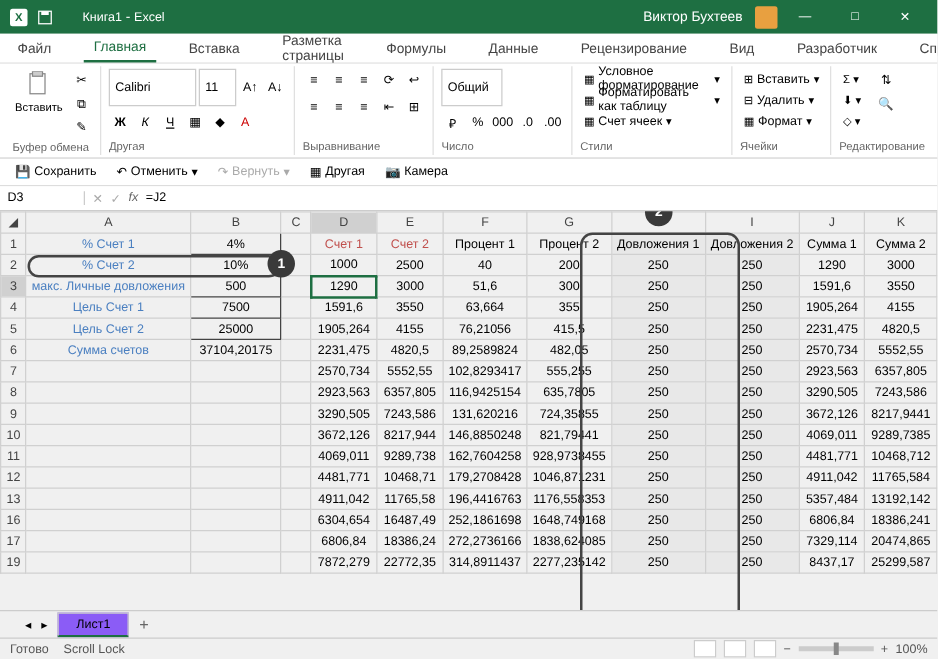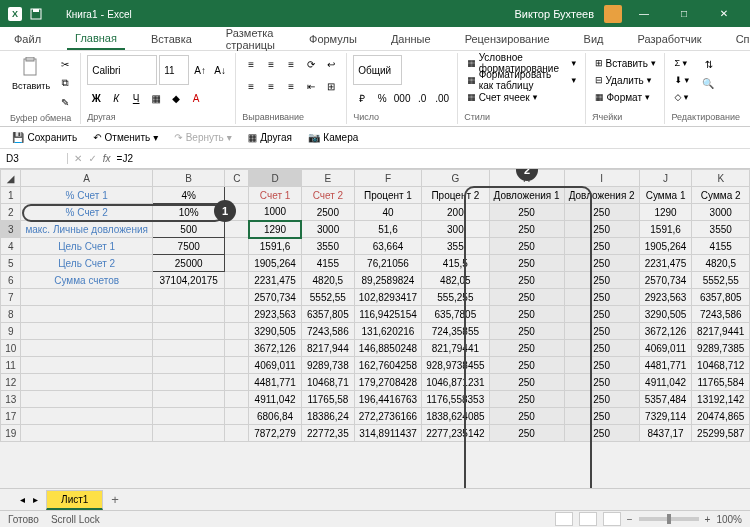--- a/index.html
+++ b/index.html
@@ -43,21 +43,21 @@
 th.rowh{width:22px}
 .bluelink{color:#4a7fc0}
 .redhead{color:#c0504d}
 .bordered{border:1.5px solid #444}
 th.sel{background:#d0d0d0}
 .selcell{border:2px solid #1e6f42!important}
 .calloutbox1{position:absolute;border:2px solid #444;border-radius:10px;pointer-events:none}
 .callout{position:absolute;width:22px;height:22px;background:#3a3a3a;color:#fff;border-radius:50%;display:flex;align-items:center;justify-content:center;font-size:11px;font-weight:bold;z-index:10}
 .selrange{background:#e8e8e8}
 .sheettabs{position:absolute;bottom:17px;left:0;right:0;height:22px;background:#f0f0f0;display:flex;align-items:center;padding:0 20px;gap:8px;border-top:1px solid #ccc}
-.sheettab{padding:3px 14px;background:#fde047;border:1px solid #ccc;border-bottom:2px solid #1e6f42;font-size:10px}
+.sheettab{padding:3px 14px;background:#8b5cf6;border:1px solid #ccc;border-bottom:2px solid #1e6f42;font-size:10px}
 .statusbar{position:absolute;bottom:0;left:0;right:0;height:17px;background:#f0f0f0;display:flex;align-items:center;padding:0 8px;gap:12px;font-size:10px;color:#555;border-top:1px solid #ccc}
 .statusbar .right{margin-left:auto;display:flex;gap:6px;align-items:center}
 .viewbtn{width:18px;height:14px;border:1px solid #ccc;background:#fff}
 .gridwrap{height:331px;overflow:hidden;position:relative}
 svg{display:block}
 </style>
 </head>
 <body>
 
 <div class="titlebar">
@@ -415,20 +415,34 @@
           <td class="">4911,042</td>
           <td>11765,58</td>
           <td>196,4416763</td>
           <td>1176,558353</td>
           <td class="selrange">250</td>
           <td class="selrange">250</td>
           <td>5357,484</td>
           <td>13192,142</td>
         </tr>
         <tr>
+          <th class="rowh ">16</th>
+          <td></td>
+          <td></td>
+          <td></td>
+          <td class="">6304,654</td>
+          <td>16487,49</td>
+          <td>252,1861698</td>
+          <td>1648,749168</td>
+          <td class="selrange">250</td>
+          <td class="selrange">250</td>
+          <td>6806,84</td>
+          <td>18386,241</td>
+        </tr>
+        <tr>
           <th class="rowh ">17</th>
           <td></td>
           <td></td>
           <td></td>
           <td class="">6806,84</td>
           <td>18386,24</td>
           <td>272,2736166</td>
           <td>1838,624085</td>
           <td class="selrange">250</td>
           <td class="selrange">250</td>

